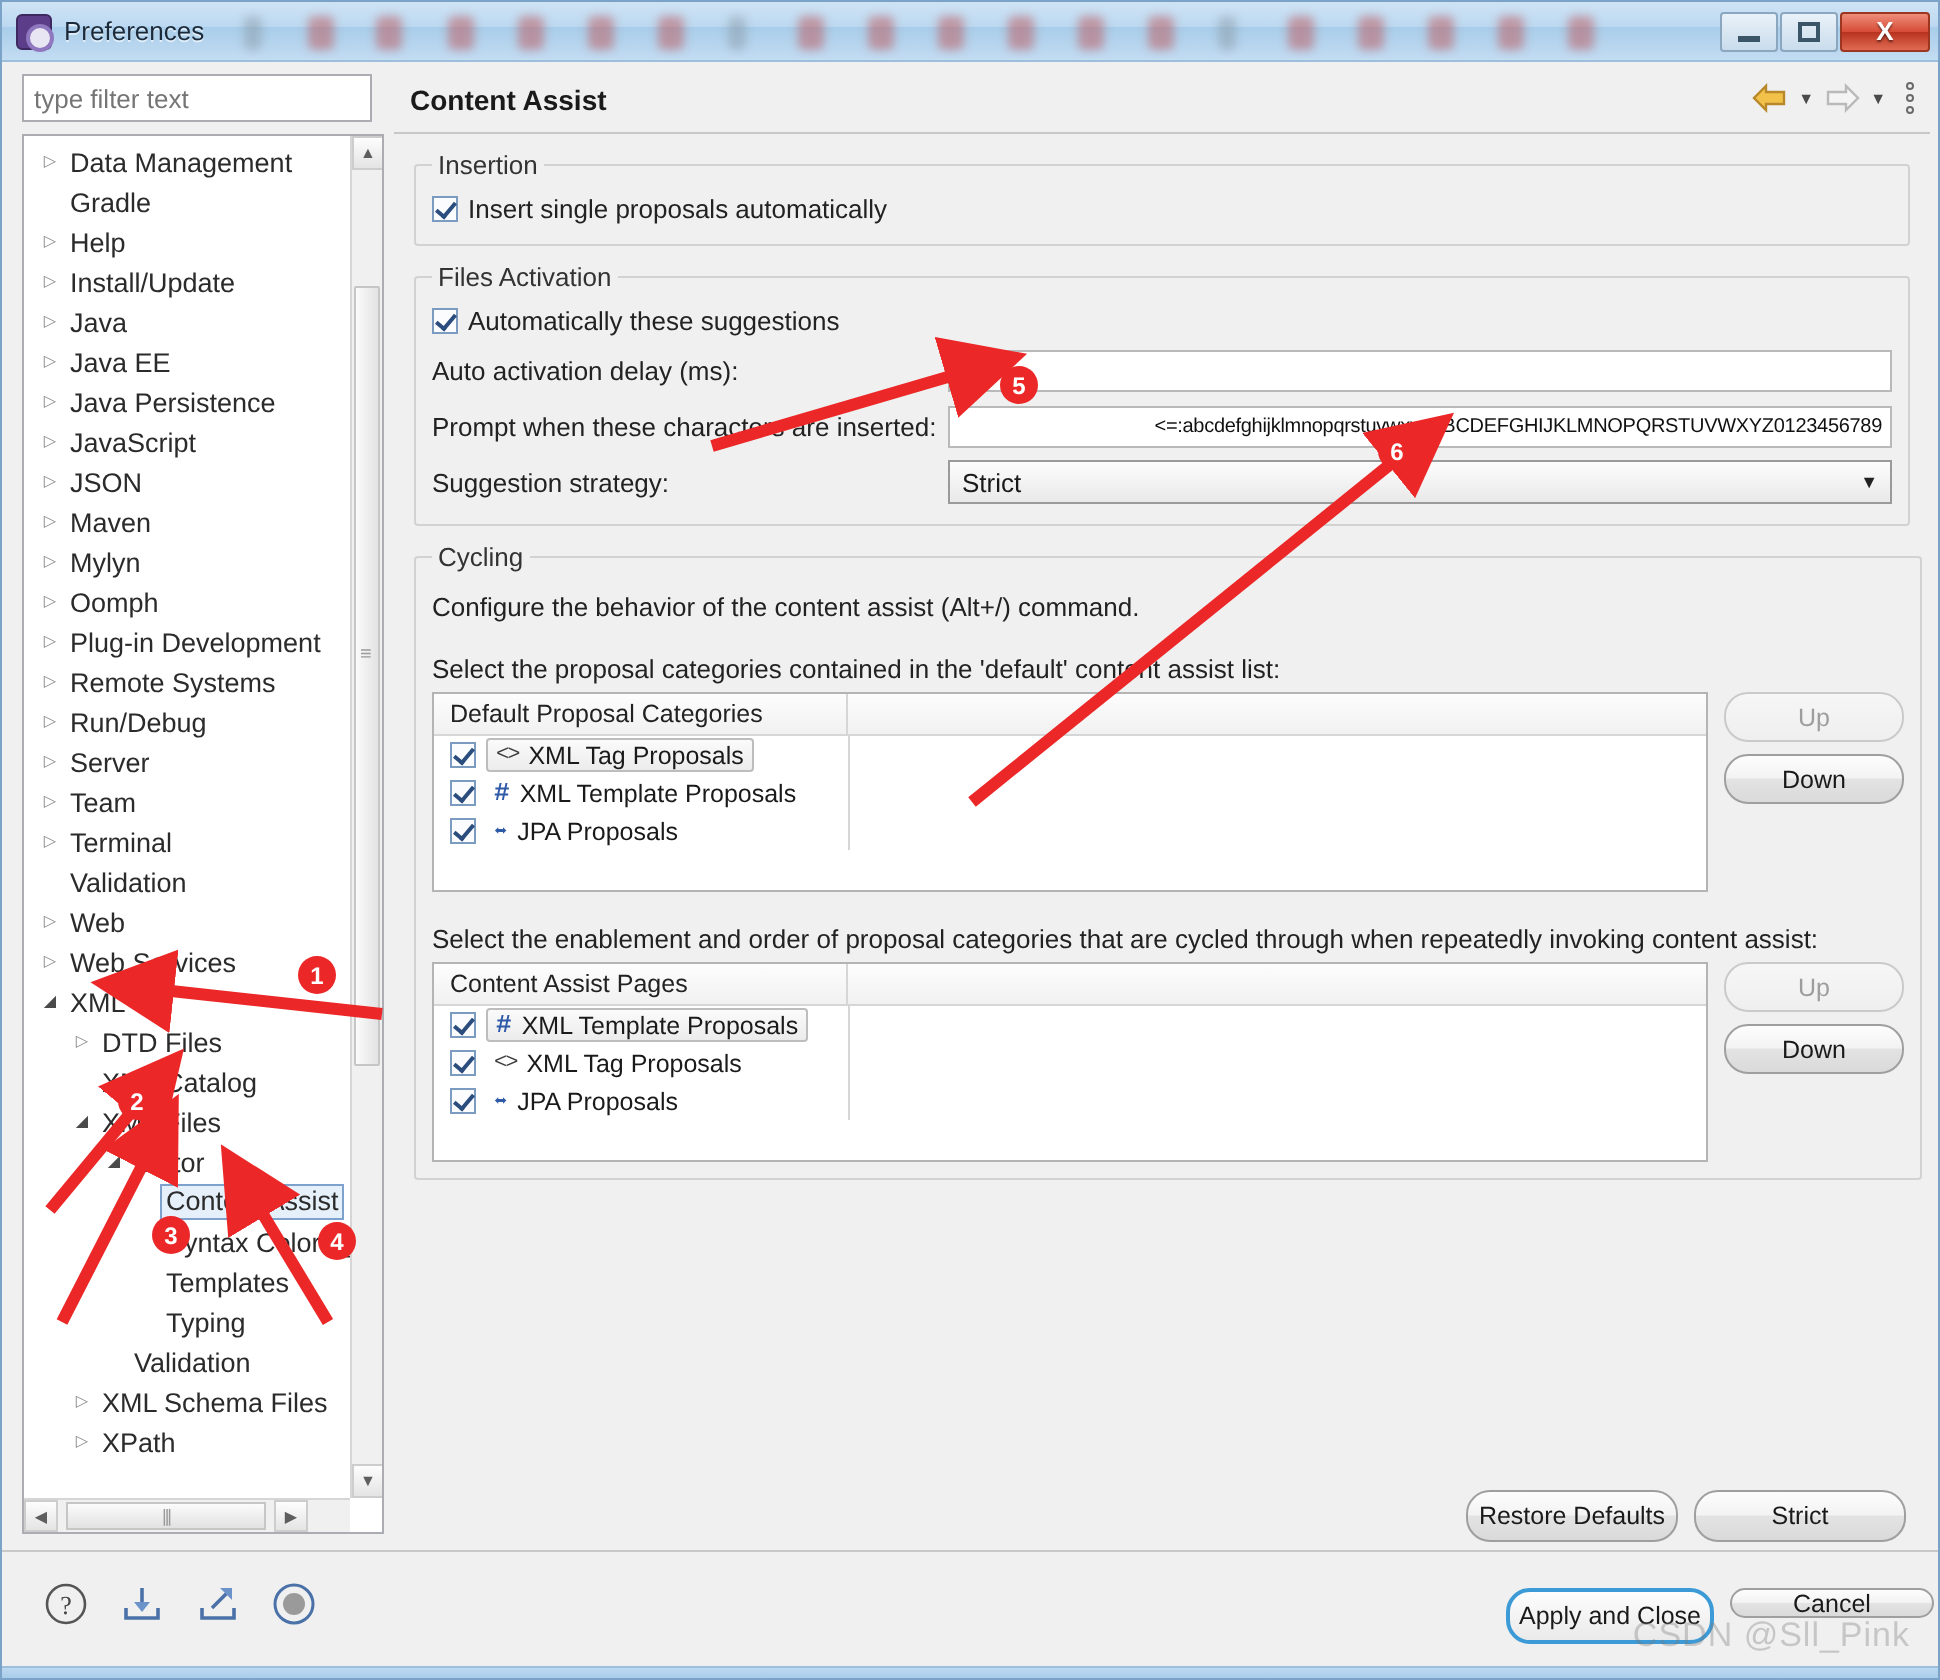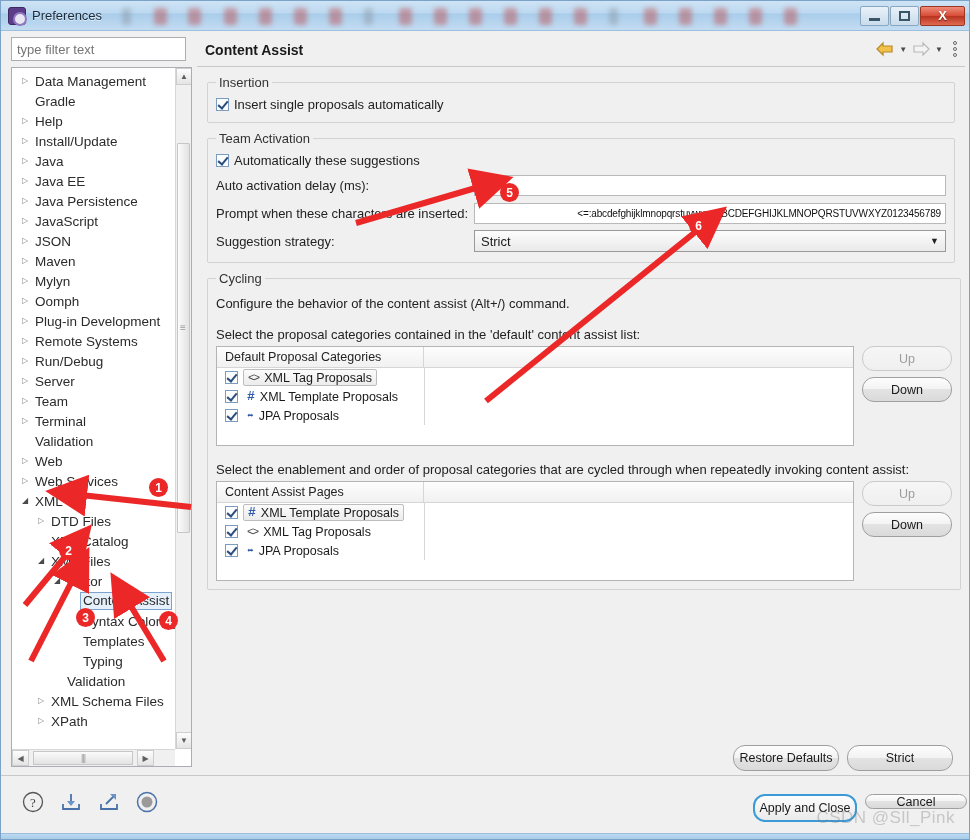--- a/index.html
+++ b/index.html
@@ -495,21 +495,21 @@
 
         <fieldset class="group">
           <legend>Insertion</legend>
           <div class="chk-row">
             <span class="chkbox checked"></span>
             <span>Insert single proposals automatically</span>
           </div>
         </fieldset>
 
         <fieldset class="group">
-          <legend>Team Activation</legend>
+          <legend>Files Activation</legend>
           <div class="chk-row">
             <span class="chkbox checked"></span>
             <span>Automatically these suggestions</span>
           </div>
 
           <div class="form-row">
             <span class="flabel">Auto activation delay (ms):</span>
             <input class="txtinput" value="5" style="">
           </div>
 

